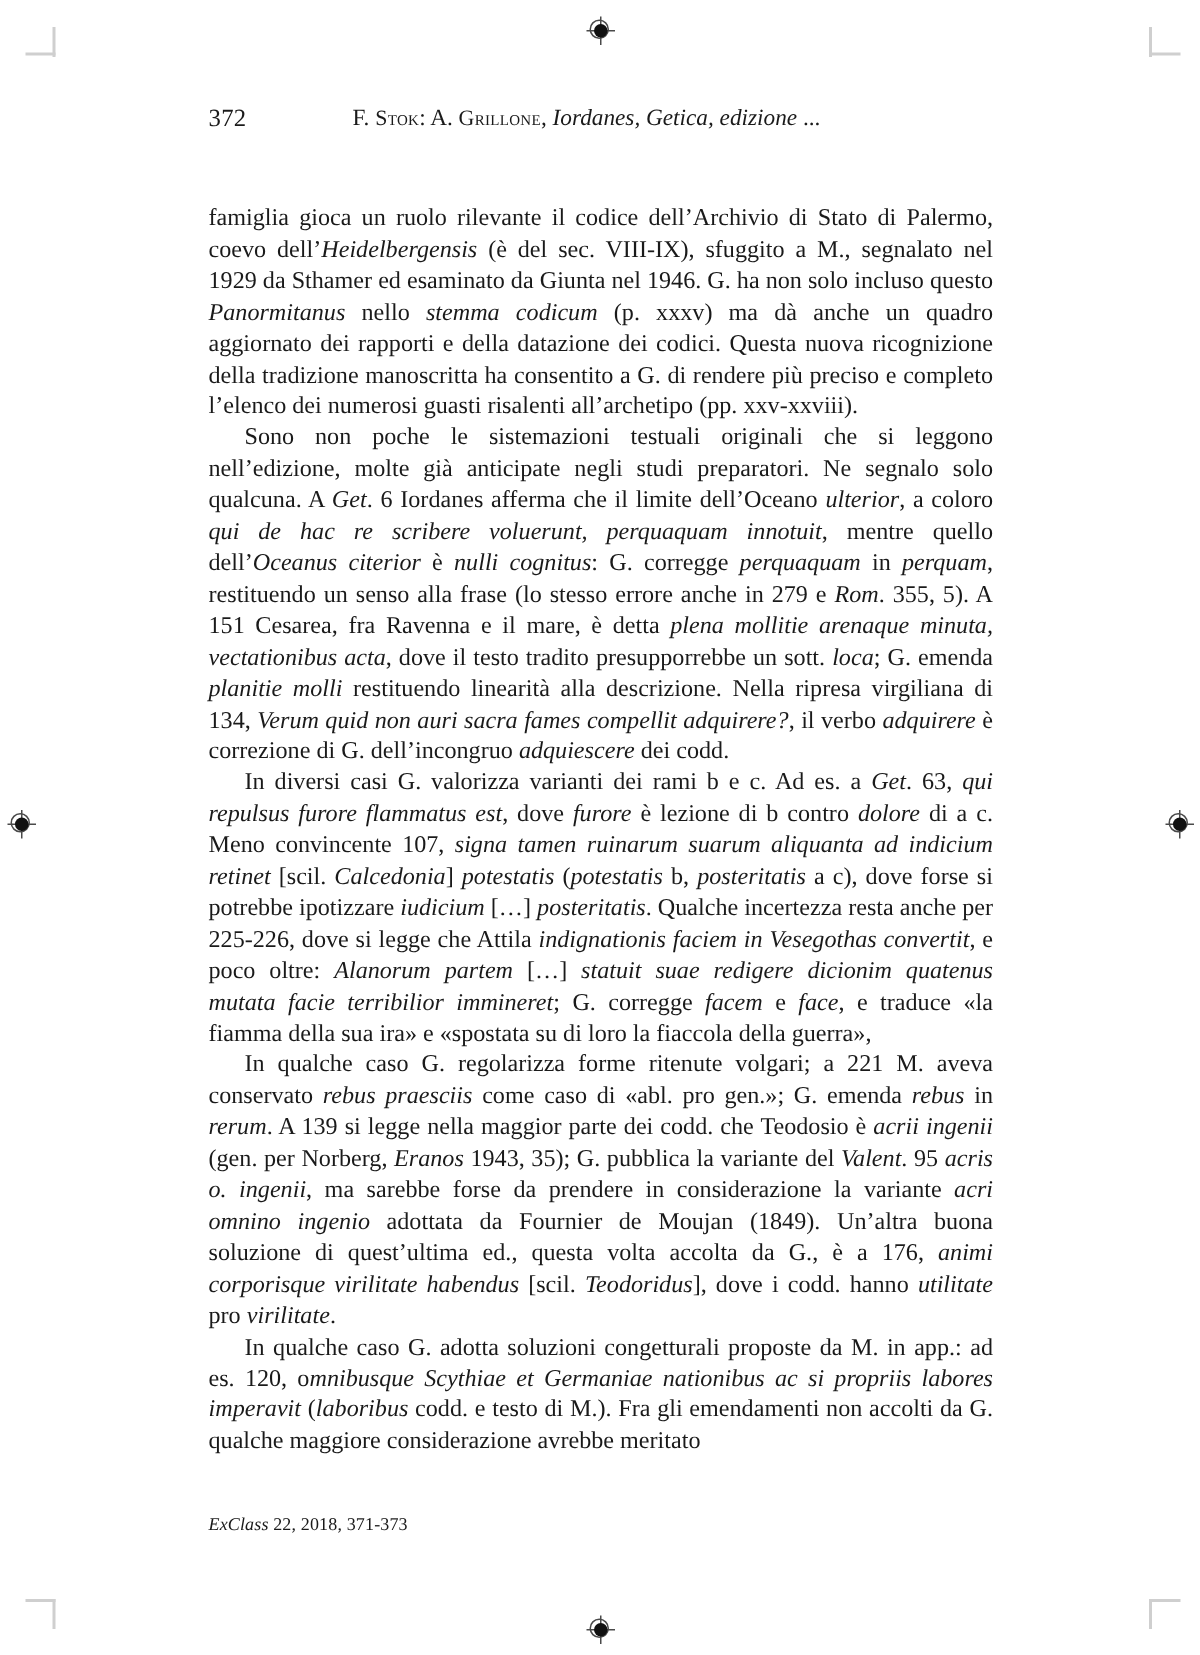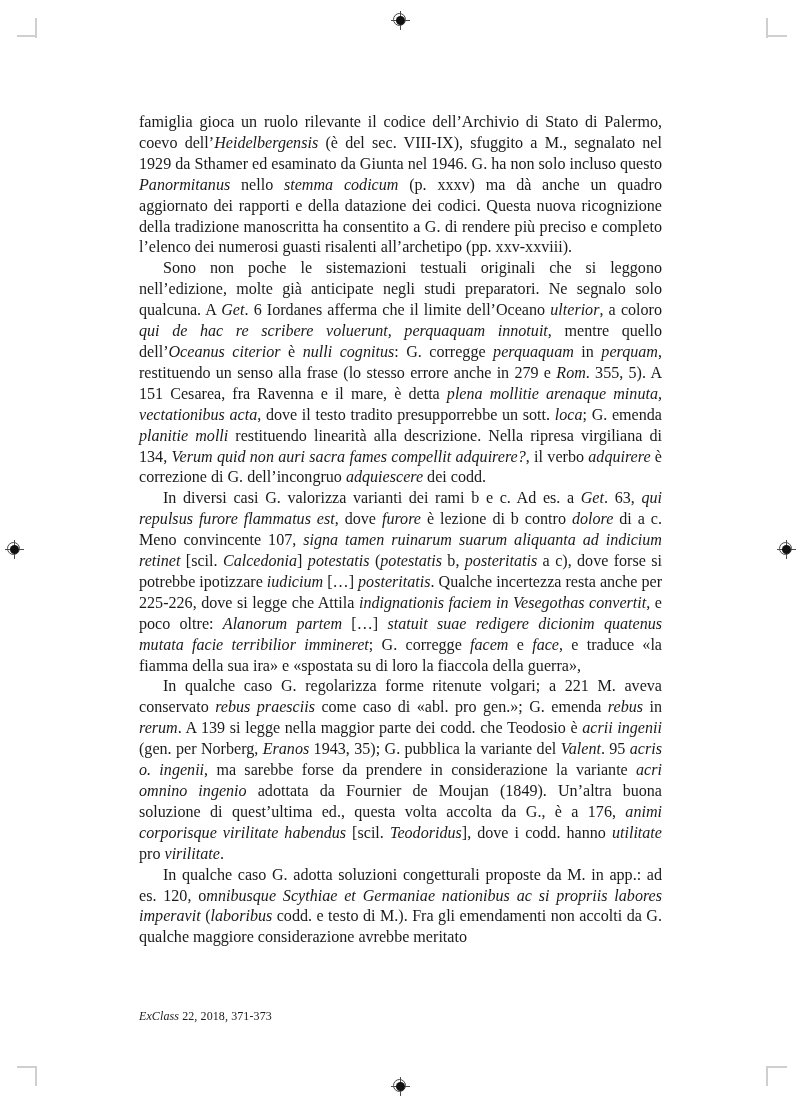--- a/index.html
+++ b/index.html
@@ -83,21 +83,21 @@
     font-size: 15.5px;
   }
   .sc {
     font-variant: small-caps;
     font-size: 14.6px;
     letter-spacing: 0.2px;
   }
   .it { font-style: italic; }
 
   .text-block {
-    margin-top: 52px;
+    margin-top: 36px;
     font-size: 16.1px;
     line-height: 20.9px;
     text-align: justify;
     text-justify: inter-word;
     hyphens: none;
   }
   .text-block p {
     margin: 0;
     text-indent: 24px;
   }
@@ -151,20 +151,26 @@
 
 <div class="reg-mark" style="left:391px; top:1077px;">
   <div class="bar-h"></div>
   <div class="bar-v"></div>
   <div class="ring"></div>
   <div class="dot"></div>
 </div>
 
 <div class="page-body">
 
+  <div class="running-head">
+    <span class="folio">372</span>
+    <span class="head-title">
+      <span>F. </span><span class="sc">Stok</span><span>: A. </span><span class="sc">Grillone</span><span>, </span><span class="it">Iordanes, Getica, edizione</span><span> ...</span>
+    </span>
+  </div>
 
   <div class="text-block">
       <p class="first"><span>famiglia gioca un ruolo rilevante il codice dell’Archivio di Stato di Palermo, coevo dell’</span><span class="it">Heidelbergensis</span><span> (è del sec. VIII-IX), sfuggito a M., segnalato nel 1929 da Sthamer ed esaminato da Giunta nel 1946. G. ha non solo incluso questo </span><span class="it">Panormitanus</span><span> nello </span><span class="it">stemma codicum</span><span> (p. xxxv) ma dà anche un quadro aggiornato dei rapporti e della datazione dei codici. Questa nuova ricognizione della tradizione manoscritta ha consentito a G. di rendere più preciso e completo l’elenco dei numerosi guasti risalenti all’archetipo (pp. xxv-xxviii).</span></p>
       <p><span>Sono non poche le sistemazioni testuali originali che si leggono nell’edizione, molte già anticipate negli studi preparatori. Ne segnalo solo qualcuna. A </span><span class="it">Get</span><span>. 6 Iordanes afferma che il limite dell’Oceano </span><span class="it">ulterior</span><span>, a coloro </span><span class="it">qui de hac re scribere voluerunt, perquaquam innotuit</span><span>, mentre quello dell’</span><span class="it">Oceanus citerior</span><span> è </span><span class="it">nulli cognitus</span><span>: G. corregge </span><span class="it">perquaquam</span><span> in </span><span class="it">perquam</span><span>, restituendo un senso alla frase (lo stesso errore anche in 279 e </span><span class="it">Rom</span><span>. 355, 5). A 151 Cesarea, fra Ravenna e il mare, è detta </span><span class="it">plena mollitie arenaque minuta, vectationibus acta</span><span>, dove il testo tradito presupporrebbe un sott. </span><span class="it">loca</span><span>; G. emenda </span><span class="it">planitie molli</span><span> restituendo linearità alla descrizione. Nella ripresa virgiliana di 134, </span><span class="it">Verum quid non auri sacra fames compellit adquirere?</span><span>, il verbo </span><span class="it">adquirere</span><span> è correzione di G. dell’incongruo </span><span class="it">adquiescere</span><span> dei codd.</span></p>
       <p><span>In diversi casi G. valorizza varianti dei rami b e c. Ad es. a </span><span class="it">Get</span><span>. 63, </span><span class="it">qui repulsus furore flammatus est</span><span>, dove </span><span class="it">furore</span><span> è lezione di b contro </span><span class="it">dolore</span><span> di a c. Meno convincente 107, </span><span class="it">signa tamen ruinarum suarum aliquanta ad indicium retinet</span><span> [scil. </span><span class="it">Calcedonia</span><span>] </span><span class="it">potestatis</span><span> (</span><span class="it">potestatis</span><span> b, </span><span class="it">posteritatis</span><span> a c), dove forse si potrebbe ipotizzare </span><span class="it">iudicium</span><span> […] </span><span class="it">posteritatis</span><span>. Qualche incertezza resta anche per 225-226, dove si legge che Attila </span><span class="it">indignationis faciem in Vesegothas convertit</span><span>, e poco oltre: </span><span class="it">Alanorum partem</span><span> […] </span><span class="it">statuit suae redigere dicionim quatenus mutata facie terribilior immineret</span><span>; G. corregge </span><span class="it">facem</span><span> e </span><span class="it">face</span><span>, e traduce «la fiamma della sua ira» e «spostata su di loro la fiaccola della guerra»,</span></p>
       <p><span>In qualche caso G. regolarizza forme ritenute volgari; a 221 M. aveva conservato </span><span class="it">rebus praesciis</span><span> come caso di «abl. pro gen.»; G. emenda </span><span class="it">rebus</span><span> in </span><span class="it">rerum</span><span>. A 139 si legge nella maggior parte dei codd. che Teodosio è </span><span class="it">acrii ingenii</span><span> (gen. per Norberg, </span><span class="it">Eranos</span><span> 1943, 35); G. pubblica la variante del </span><span class="it">Valent</span><span>. 95 </span><span class="it">acris o. ingenii</span><span>, ma sarebbe forse da prendere in considerazione la variante </span><span class="it">acri omnino ingenio</span><span> adottata da Fournier de Moujan (1849). Un’altra buona soluzione di quest’ultima ed., questa volta accolta da G., è a 176, </span><span class="it">animi corporisque virilitate habendus</span><span> [scil. </span><span class="it">Teodoridus</span><span>], dove i codd. hanno </span><span class="it">utilitate</span><span> pro </span><span class="it">virilitate</span><span>.</span></p>
       <p><span>In qualche caso G. adotta soluzioni congetturali proposte da M. in app.: ad es. 120, o</span><span class="it">mnibusque Scythiae et Germaniae nationibus ac si propriis labores imperavit</span><span> (</span><span class="it">laboribus</span><span> codd. e testo di M.). Fra gli emendamenti non accolti da G. qualche maggiore considerazione avrebbe meritato</span></p>
     </div>
 
 </div>

